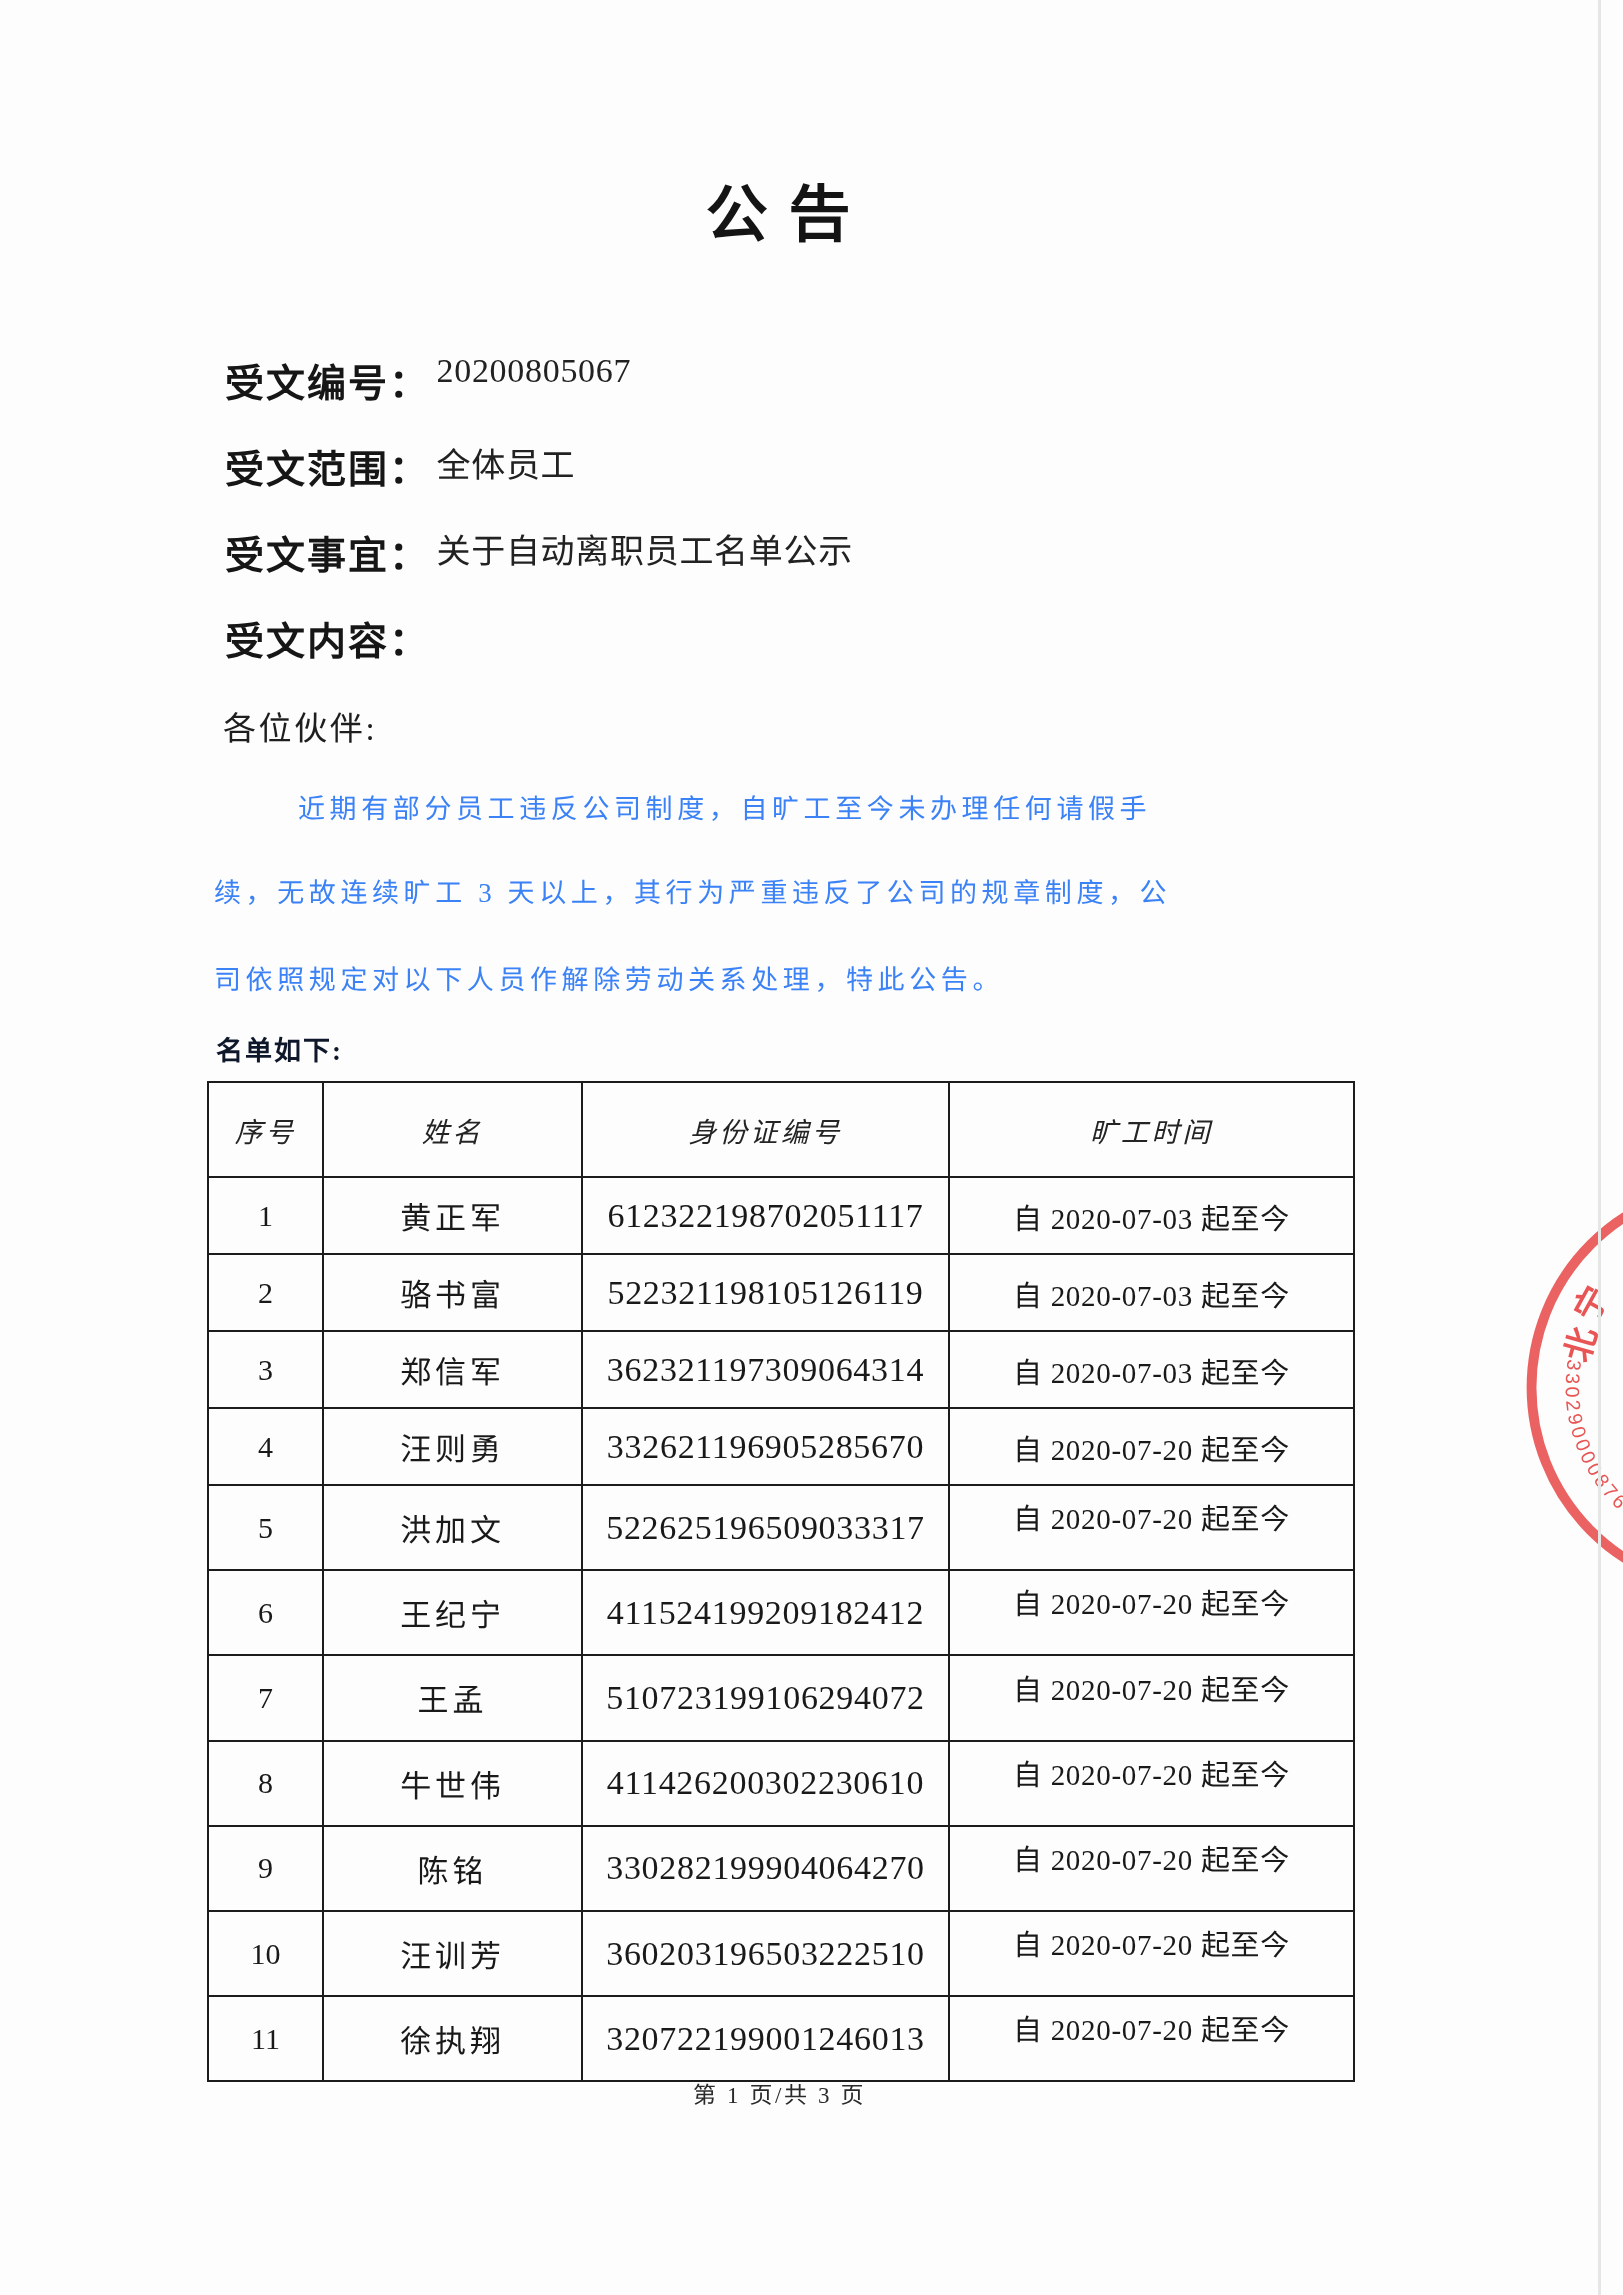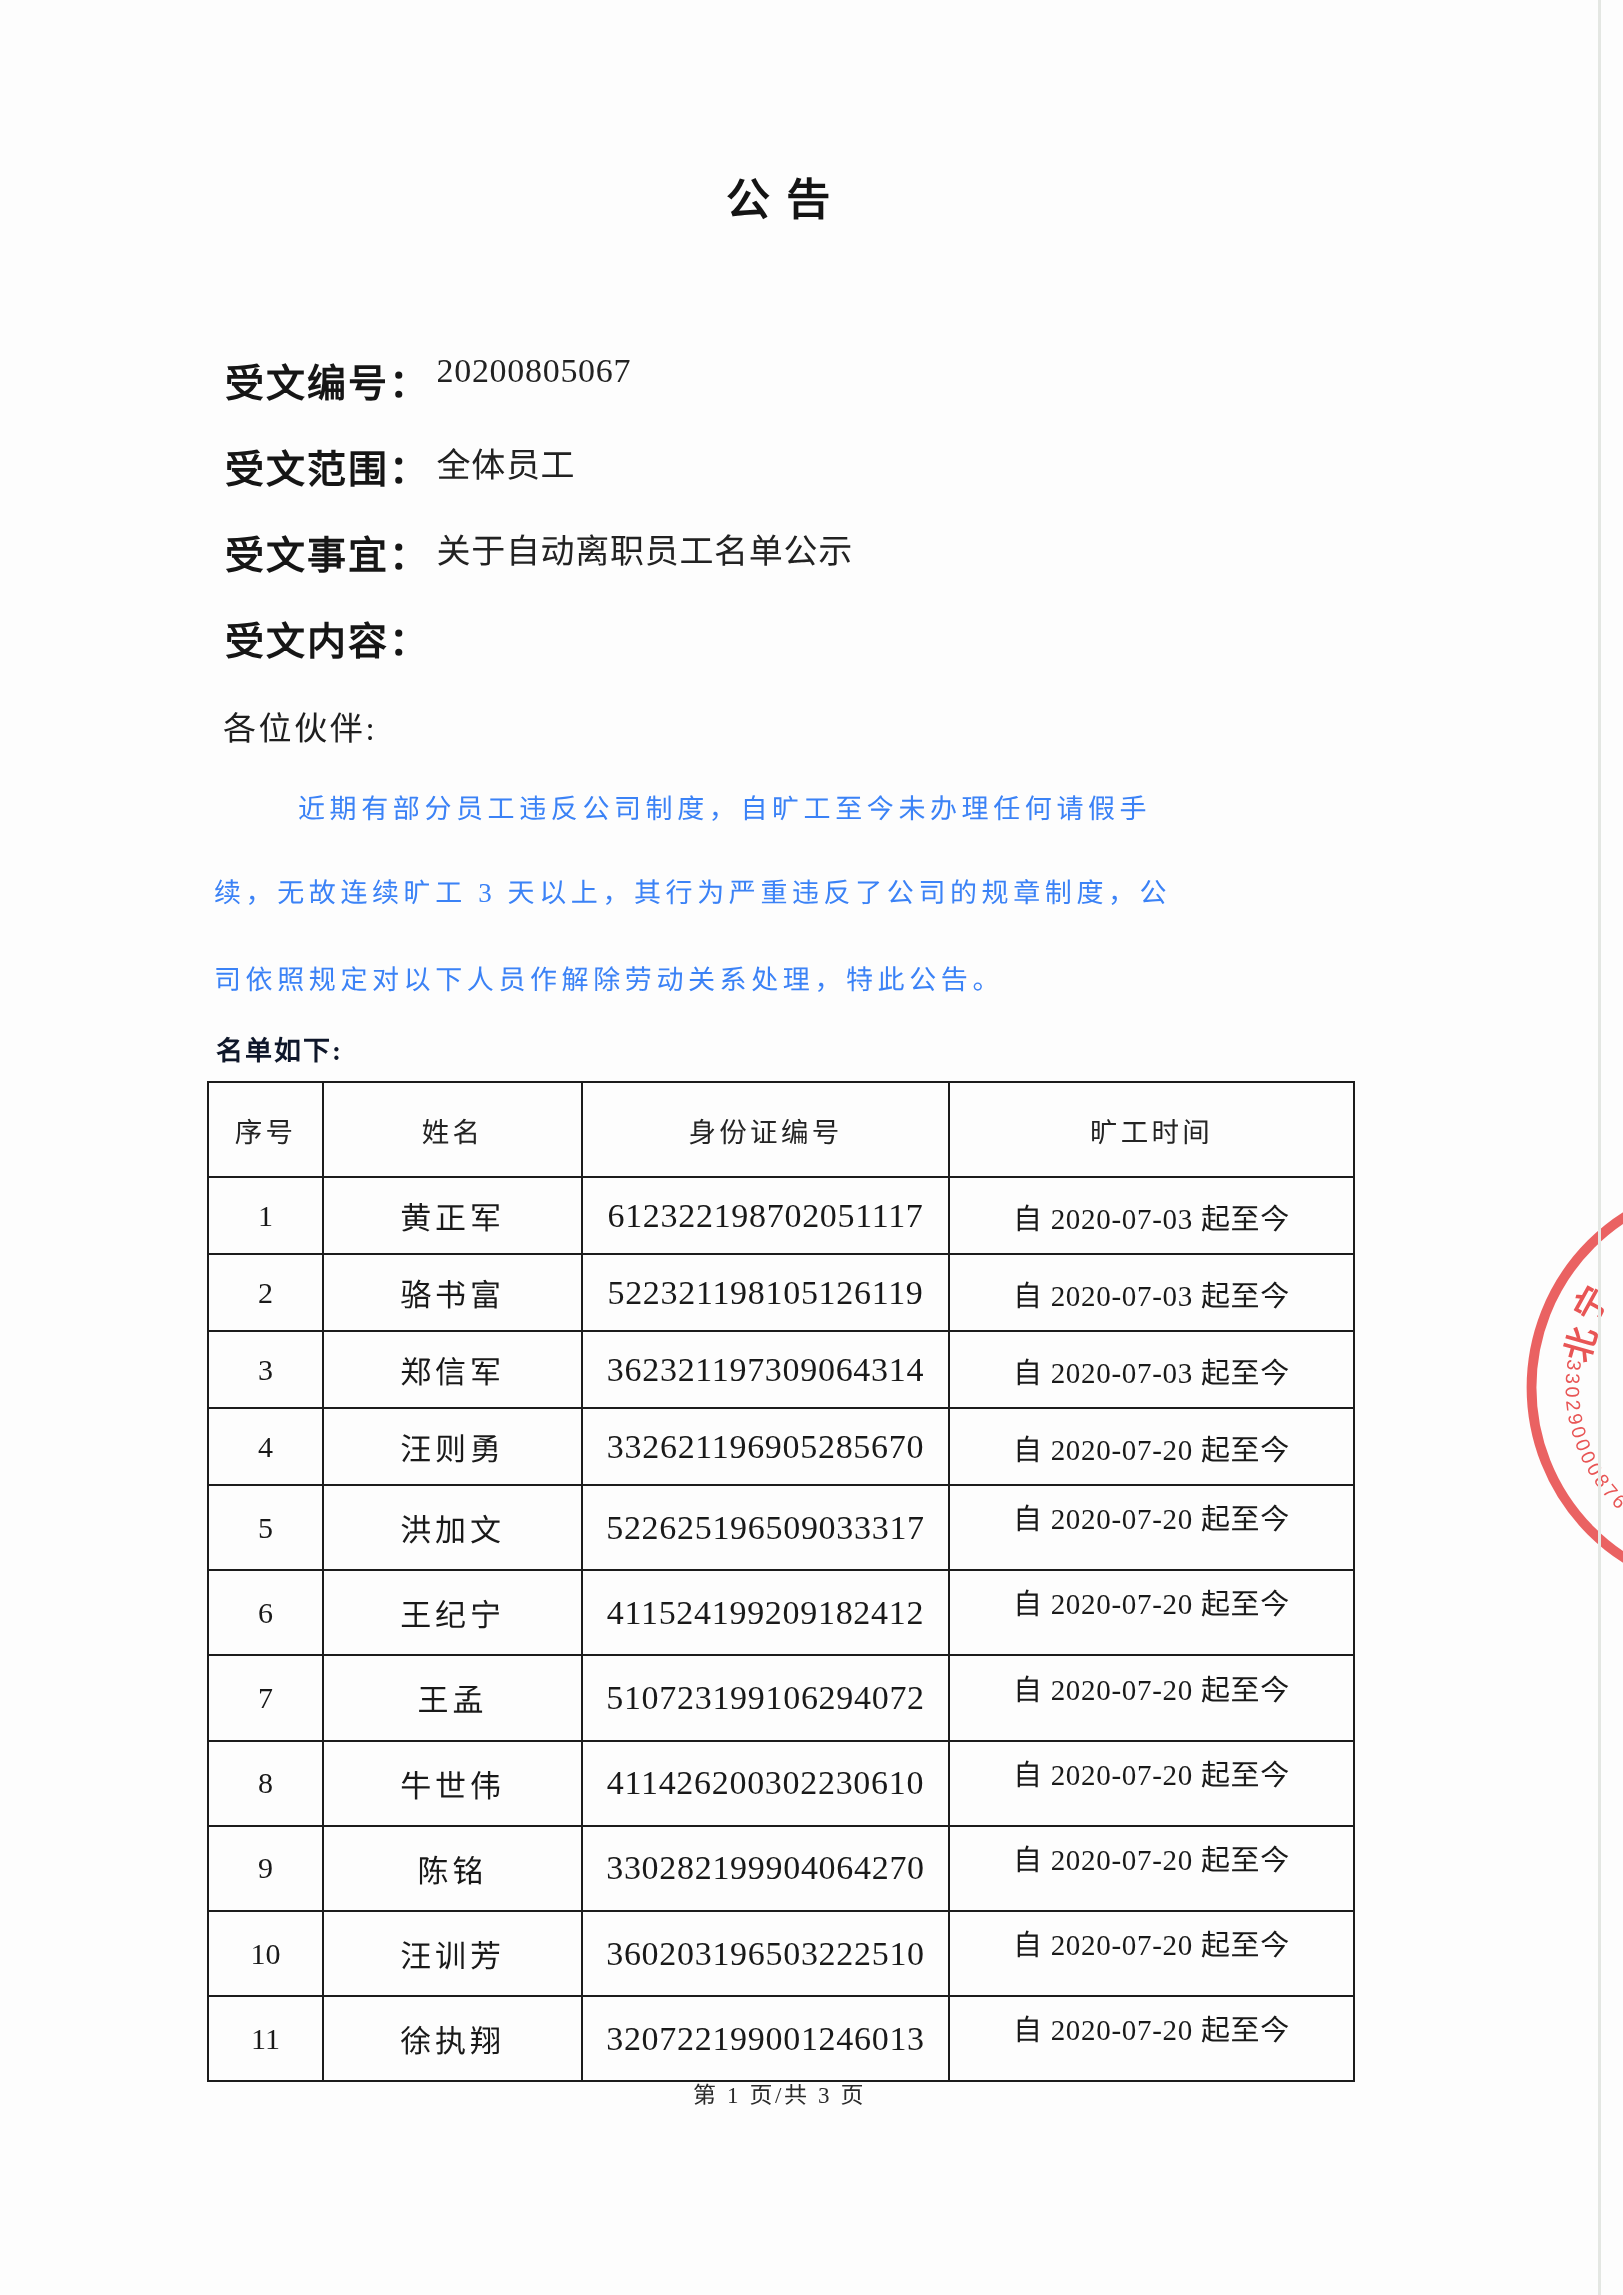--- a/index.html
+++ b/index.html
@@ -4,42 +4,42 @@
 <style>
   html,body { margin:0; padding:0; background:#ffffff; }
   .page {
     position:relative; width:1623px; height:2295px;
     background:#fdfdfd; overflow:hidden;
     font-family:"Liberation Serif","DejaVu Serif",serif;
     color:#1e1e1e;
   }
   .title {
     position:absolute; top:164px; left:207px; width:1145px;
-    text-align:center; font-size:44px; font-weight:bold; color:#141414;
+    text-align:center; font-size:62px; font-weight:bold; color:#141414;
     letter-spacing:2.6px;
   }
   .fields { position:absolute; top:352px; left:225px; }
   .field-row { height:86px; display:flex; align-items:flex-start; white-space:nowrap; }
   .field-label { font-weight:bold; font-size:39px; letter-spacing:2px; color:#161616; }
   .field-value { font-size:34px; margin-left:6.5px; letter-spacing:0.7px; color:#222; }
   .salutation { position:absolute; top:702px; left:223px; font-size:33px; letter-spacing:2.6px; }
   .para-line {
     position:absolute; left:214px; width:1159px;
     font-size:27px; letter-spacing:4.6px; white-space:nowrap; color:#3b82f6;
   }
   .pl-0 { top:787px; padding-left:84px; }
   .pl-1 { top:871px; }
   .pl-2 { top:958px; }
   .list-label { position:absolute; top:1029px; left:216px; font-size:27px; font-weight:bold; letter-spacing:2px; color:#0f172a; }
   .emp-table {
     position:absolute; top:1081px; left:207px; width:1145px;
     border-collapse:collapse; table-layout:fixed;
   }
   .emp-table th, .emp-table td { border:2px solid #1c1c1c; overflow:hidden; }
-  .emp-table thead th { height:91px; font-size:27.5px; font-weight:normal; letter-spacing:3.3px; text-align:center; vertical-align:middle; color:#242424; }
+  .emp-table thead th { height:91px; font-size:27.5px; font-weight:normal; letter-spacing:3.3px; text-align:center; vertical-align:middle; color:#242424;font-style:italic; }
   .emp-table tbody td { height:73px; text-align:center; vertical-align:middle; color:#191919; }
   .emp-table tbody td:nth-child(1) { font-size:30px; }
   .emp-table tbody td:nth-child(2) { font-size:31px; letter-spacing:3.9px; }
   .emp-table tbody td:nth-child(3) { font-size:34px; letter-spacing:0.7px; }
   .emp-table tbody td:nth-child(4) { font-size:29px; letter-spacing:0.7px; }
   
   .emp-table tbody tr:nth-child(n+5) td:nth-child(4) { vertical-align:top; padding-top:9.2px; }
   .footer {
     position:absolute; top:2076px; left:207px; width:1145px;
     text-align:center; font-size:23px; letter-spacing:2.6px; color:#2a2a2a;

